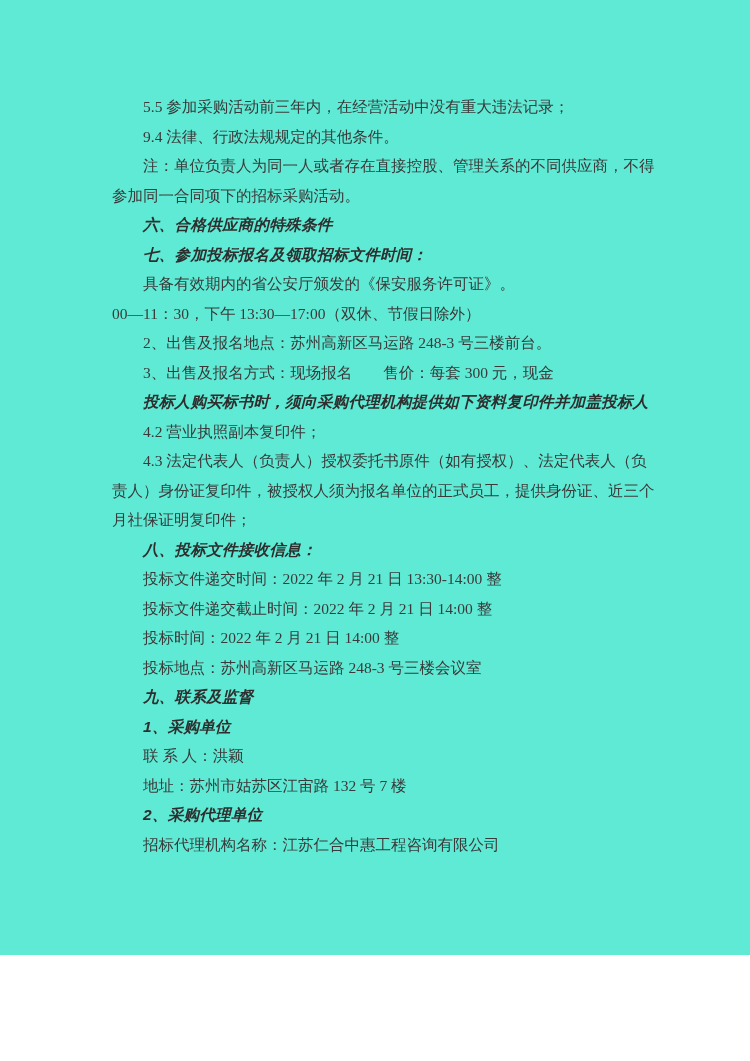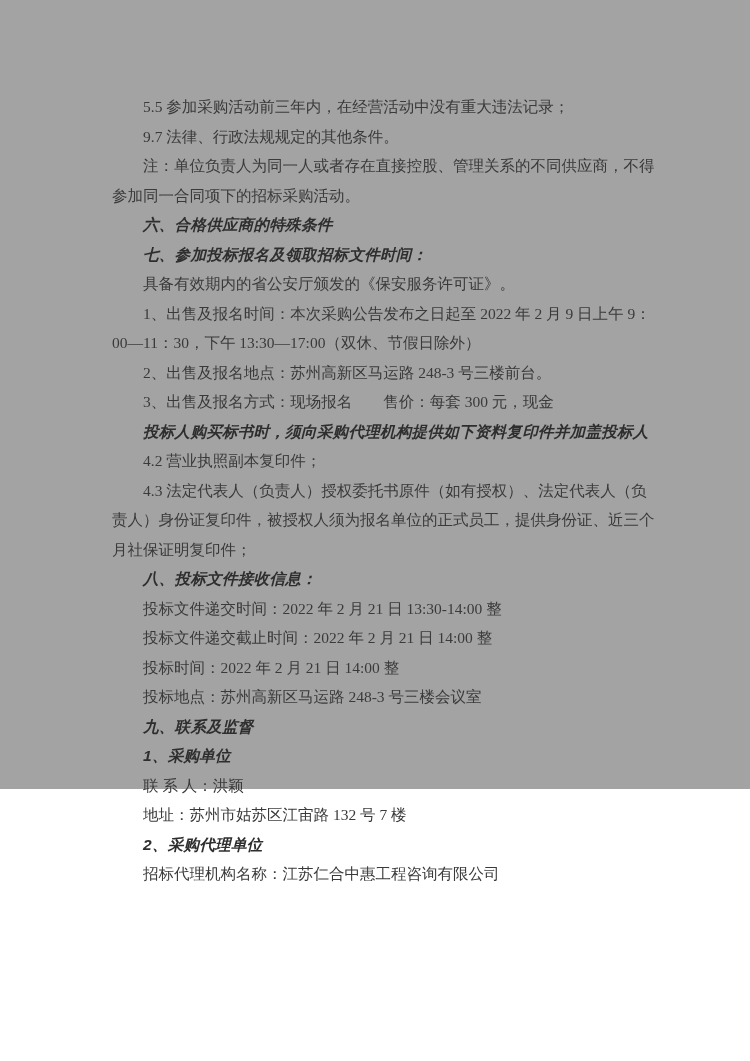--- a/index.html
+++ b/index.html
@@ -10,22 +10,22 @@
   body {
     width: 750px;
     height: 1061px;
     position: relative;
     overflow: hidden;
   }
   .page {
     position: absolute;
     left: 0; top: 0;
     width: 750px;
-    height: 789px;
-    background: #a3a3a3;
+    height: 955px;
+    background: #5eead4;
   }
   .content {
     position: absolute;
     left: 112px;
     top: 92px;
     width: 552px;
     font-family: "Liberation Serif", "DejaVu Serif", serif;
     font-size: 15.5px;
     line-height: 29.5px;
     color: #3a3a3a;
@@ -45,27 +45,26 @@
     letter-spacing: 0.3px;
     font-style: italic;
   }
 </style>
 </head>
 <body>
 
 <div class="page">
   <div class="content">
     <div class="line ind">5.5 参加采购活动前三年内，在经营活动中没有重大违法记录；</div>
-    <div class="line ind">9.7 法律、行政法规规定的其他条件。</div>
+    <div class="line ind">9.4 法律、行政法规规定的其他条件。</div>
     <div class="line ind">注：单位负责人为同一人或者存在直接控股、管理关系的不同供应商，不得</div>
     <div class="line">参加同一合同项下的招标采购活动。</div>
     <div class="line ind bold">六、合格供应商的特殊条件</div>
     <div class="line ind bold">七、参加投标报名及领取招标文件时间：</div>
     <div class="line ind">具备有效期内的省公安厅颁发的《保安服务许可证》。</div>
-    <div class="line ind">1、出售及报名时间：本次采购公告发布之日起至 2022 年 2 月 9 日上午 9：</div>
     <div class="line">00—11：30，下午 13:30—17:00（双休、节假日除外）</div>
     <div class="line ind">2、出售及报名地点：苏州高新区马运路 248-3 号三楼前台。</div>
     <div class="line ind">3、出售及报名方式：现场报名　　售价：每套 300 元，现金</div>
     <div class="line ind bold">投标人购买标书时，须向采购代理机构提供如下资料复印件并加盖投标人</div>
     <div class="line ind">4.2 营业执照副本复印件；</div>
     <div class="line ind">4.3 法定代表人（负责人）授权委托书原件（如有授权）、法定代表人（负</div>
     <div class="line">责人）身份证复印件，被授权人须为报名单位的正式员工，提供身份证、近三个</div>
     <div class="line">月社保证明复印件；</div>
     <div class="line ind bold">八、投标文件接收信息：</div>
     <div class="line ind">投标文件递交时间：2022 年 2 月 21 日 13:30-14:00 整</div>

